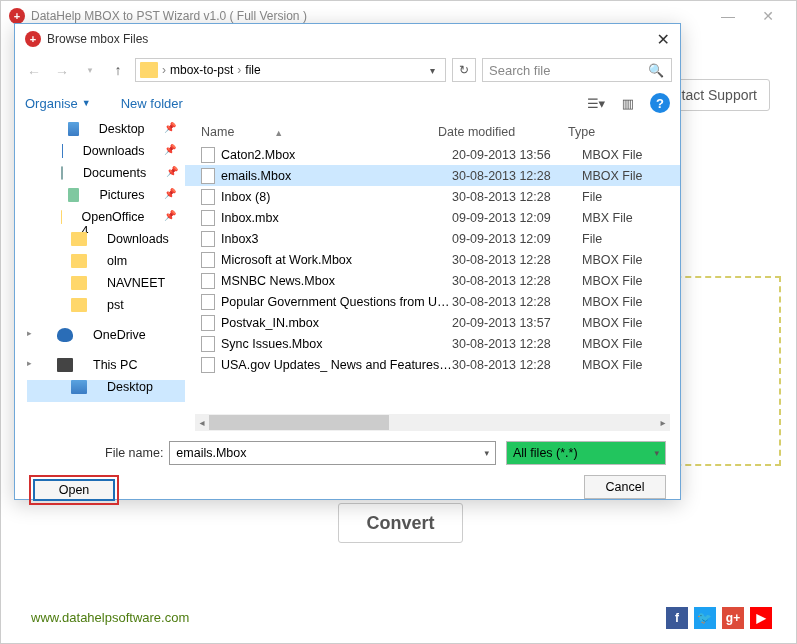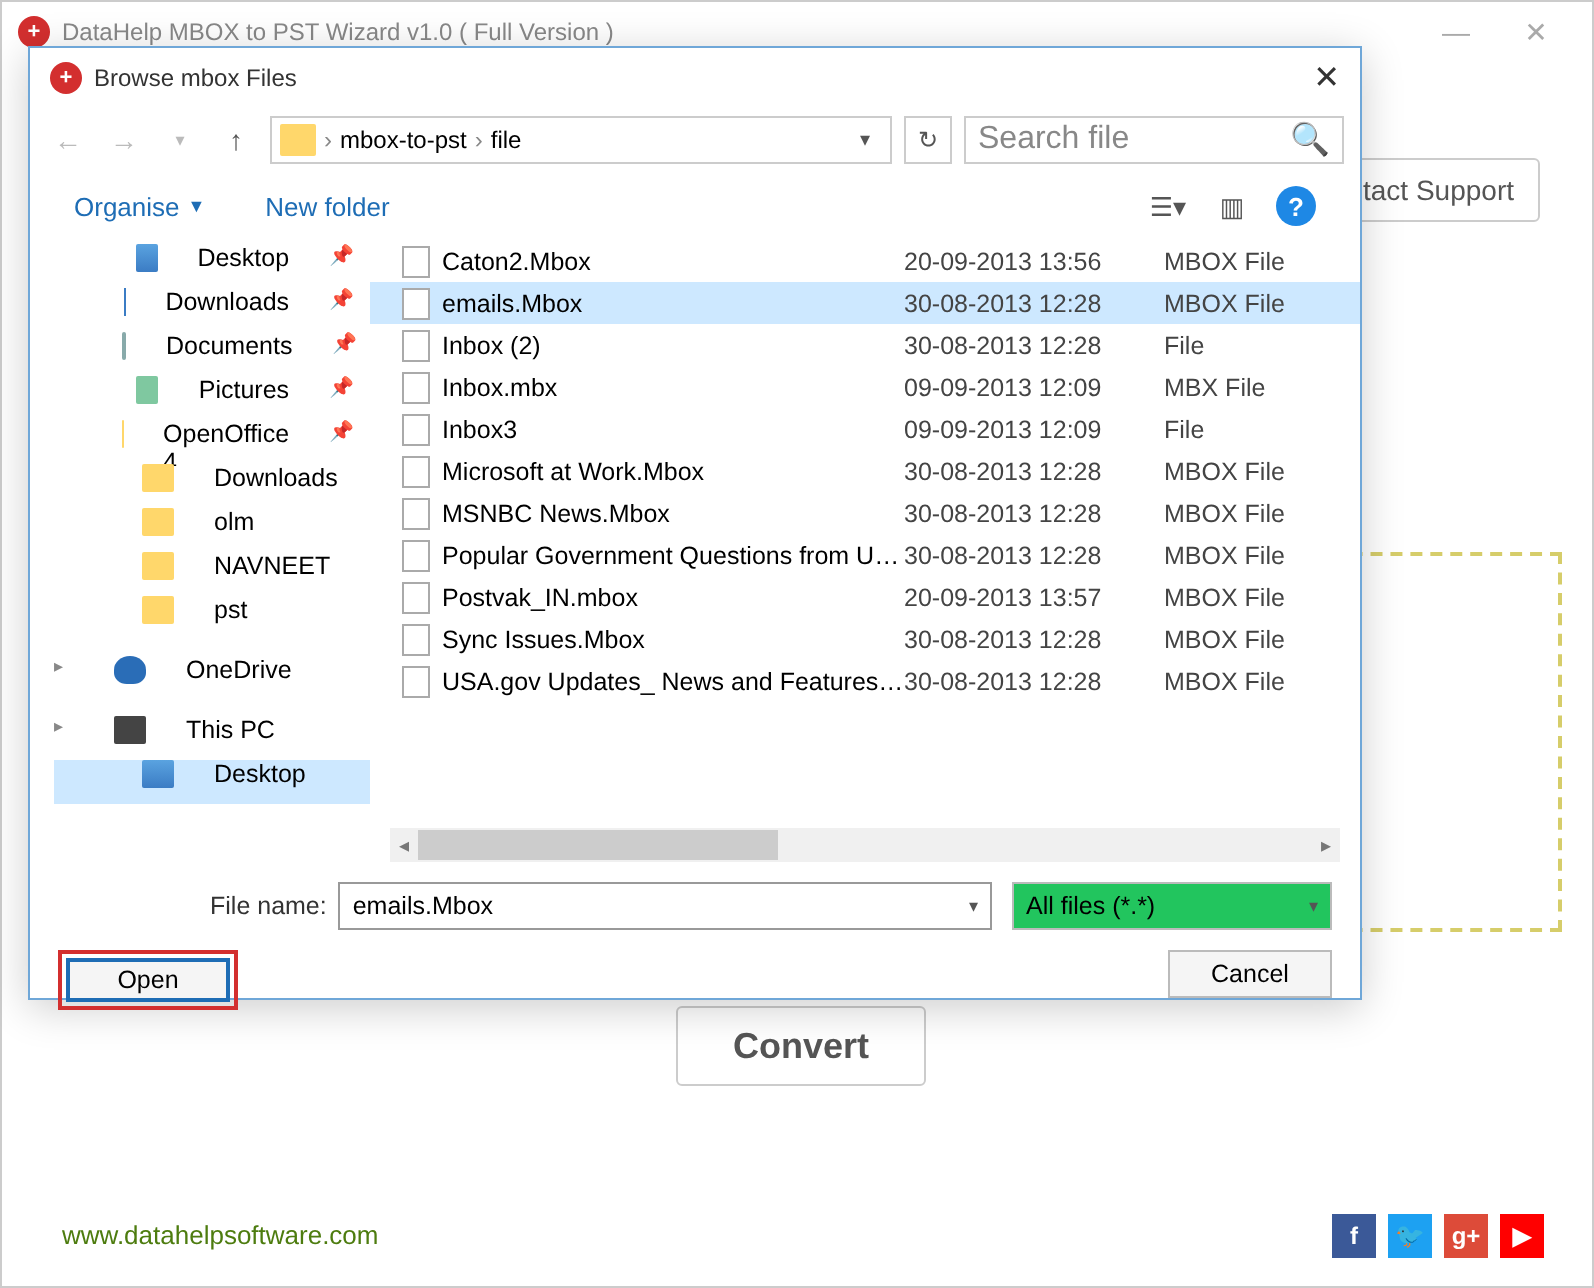--- a/index.html
+++ b/index.html
@@ -31,24 +31,24 @@
 .dialog-titlebar .close{font-size:16px;color:#333;cursor:pointer;}
 
 .navbar { height: 32px; display:flex;align-items:center;padding:0 8px;gap:6px;}
 .nav-arrow { width:22px;height:22px;display:flex;align-items:center;justify-content:center;color:#bbb;font-size:14px;}
 .nav-arrow.enabled{color:#555;}
 .breadcrumb { flex:1; height:24px; border:1px solid #ccc; display:flex;align-items:center;padding:0 4px;font-size:12px;gap:4px;}
 .breadcrumb .folder-ico{width:18px;height:16px;background:#ffd76b;border-radius:1px;display:inline-block;}
 .breadcrumb .sep{color:#888;}
 .breadcrumb .dd{margin-left:auto;color:#555;font-size:10px;padding:0 6px;}
 .refresh-btn{width:24px;height:24px;border:1px solid #ccc;display:flex;align-items:center;justify-content:center;font-size:12px;color:#555;}
-.search-box{width:190px;height:24px;border:1px solid #ccc;display:flex;align-items:center;padding:0 6px;font-size:16px;color:#888;}
+.search-box{width:190px;height:24px;border:1px solid #ccc;display:flex;align-items:center;padding:0 6px;font-size:13px;color:#888;}
 .search-box .mag{margin-left:auto;color:#666;}
 
-.toolbar { height:34px;display:flex;align-items:center;padding:0 22px;font-size:13px;justify-content:space-between;}
+.toolbar { height:34px;display:flex;align-items:center;padding:0 10px;font-size:13px;justify-content:space-between;}
 .toolbar .org{color:#1e6db5;display:flex;align-items:center;gap:4px;}
 .toolbar .nf{margin-left:30px;color:#1e6db5;}
 .toolbar .spacer{flex:1;}
 .toolbar .view-btn{width:28px;height:22px;display:flex;align-items:center;justify-content:center;color:#555;margin-left:4px;}
 .help-circle{width:20px;height:20px;background:#1e88e5;border-radius:50%;color:#fff;font-weight:bold;font-size:13px;display:flex;align-items:center;justify-content:center;margin-left:8px;}
 
 .body { display:flex; height:288px;}
 .tree { width:170px; overflow:hidden;padding:2px 0 2px 12px;font-size:12.5px;}
 .tree-item{display:flex;align-items:flex-start;height:22px;gap:20px;padding-left:14px;}
 .tree-item.l1{padding-left:14px;}
@@ -221,36 +221,41 @@
             <span class="ico pc"></span>
             <span>This PC</span>
           </div>
           <div class="tree-item l1 active">
             <span class="tri"></span>
             <span class="ico mon"></span>
             <span>Desktop</span>
           </div>
         </div>
       <div class="list">
+        <div class="list-header">
+          <div class="col-name"><span>Name</span><span class="sort-arrow">▲</span></div>
+          <div class="col-date">Date modified</div>
+          <div class="col-type">Type</div>
+        </div>
         <div class="list-rows" id="rows">
             <div class="row">
               <span class="file-ico"></span>
               <span class="name">Caton2.Mbox</span>
               <span class="date">20-09-2013 13:56</span>
               <span class="type">MBOX File</span>
             </div>
             <div class="row selected">
               <span class="file-ico"></span>
               <span class="name">emails.Mbox</span>
               <span class="date">30-08-2013 12:28</span>
               <span class="type">MBOX File</span>
             </div>
             <div class="row">
               <span class="file-ico"></span>
-              <span class="name">Inbox (2)</span>
+              <span class="name">Inbox (8)</span>
               <span class="date">30-08-2013 12:28</span>
               <span class="type">File</span>
             </div>
             <div class="row">
               <span class="file-ico"></span>
               <span class="name">Inbox.mbx</span>
               <span class="date">09-09-2013 12:09</span>
               <span class="type">MBX File</span>
             </div>
             <div class="row">

